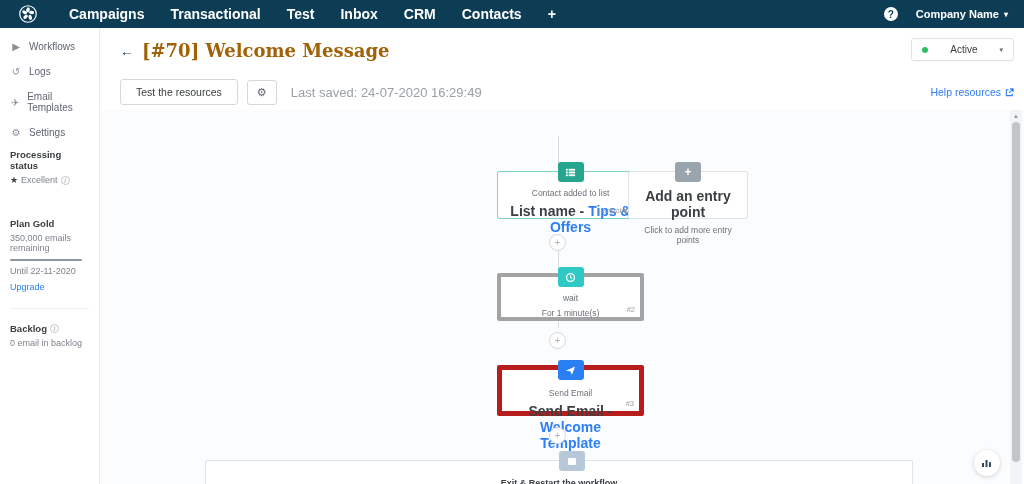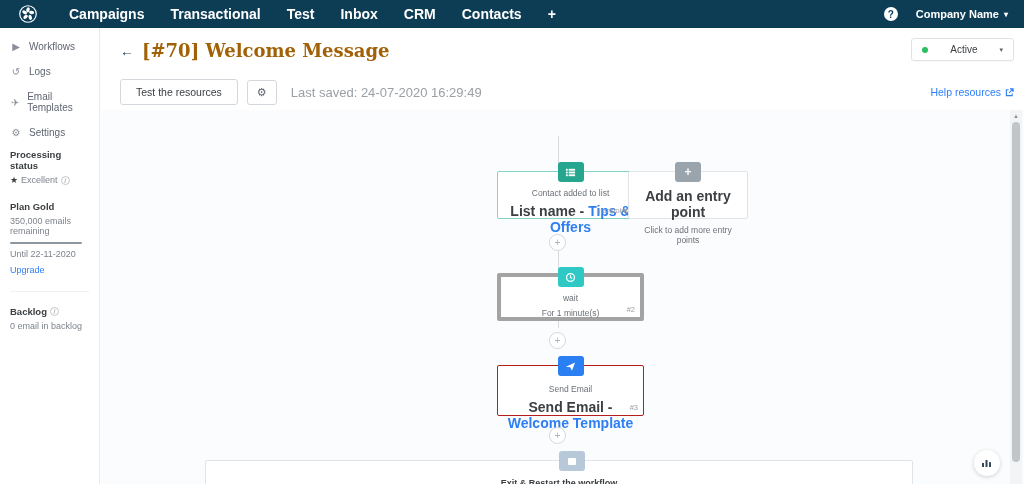--- a/index.html
+++ b/index.html
@@ -128,21 +128,21 @@
 
     <div class="side-section" style="">
       <div class="side-label">Processing status</div>
       <div class="side-value">
         <span class="star">★</span>
         <span>Excellent</span>
         <span class="info-dot">i</span>
       </div>
     </div>
 
-    <div class="side-section" style="margin-top:8px;">
+    <div class="side-section" style="margin-top:25px;">
       <div class="side-label">Plan Gold</div>
       <div class="side-value">350,000 emails remaining</div>
       <div class="plan-bar"></div>
       <div class="side-value">Until 22-11-2020</div>
       <span class="side-link">Upgrade</span>
     </div>
 
     <div class="side-divider"></div>
 
     <div class="side-section">
@@ -235,21 +235,21 @@
           <div class="nline1">wait</div>
           <div class="nline1" style="margin-bottom:11px;">For 1 minute(s)</div>
         </div>
         <div class="ntag">#2</div>
       </div>
 
       <div class="plus-circle" style="top:222px;">
         <span>+</span>
       </div>
 
-      <div class="node" style="top:255px; height:51px; border:1px solid #b91c1c;">
+      <div class="node" style="top:255px; height:51px; border:5px solid #b91c1c;">
         <div class="node-icon" style="background:#2a7ff3;">
           <svg width="11" height="11" viewBox="0 0 12 12">
               <path fill="#fff" d="M1 6.2L11 1.5 7.6 10.5 5.7 6.9 1 6.2z"></path>
             </svg>
         </div>
         <div class="node-body" style="padding-top:18px;">
           <div class="nline1">Send Email</div>
           <div class="nline2">
             <span>Send Email - </span><span class="nlink">Welcome Template</span>
           </div>

